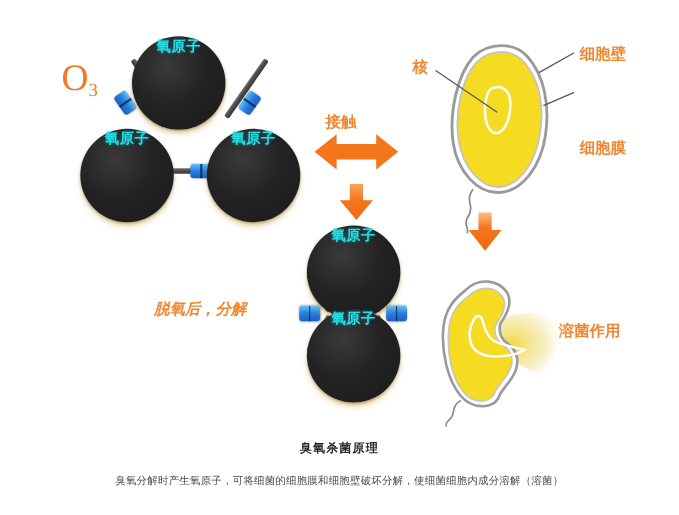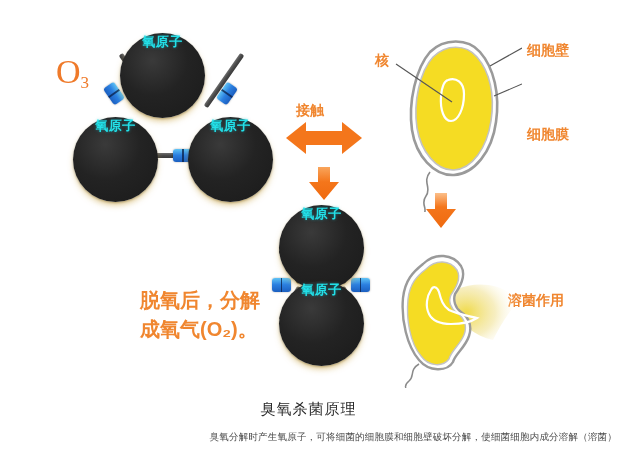--- a/index.html
+++ b/index.html
@@ -86,22 +86,22 @@
   .dbl-arrow { position: absolute; z-index: 4; }
   .down-arrow { position: absolute; z-index: 4; }
 
   
   .bact { position: absolute; z-index: 2; }
 
   
   .title {
     position: absolute;
     color: #2b2b2b;
-    font-weight: normal;
-    font-size: 15px;
+    font-weight: bold;
+    font-size: 11px;
     letter-spacing: 1px;
     white-space: nowrap;
   }
   .caption {
     position: absolute;
     color: #4a4a4a;
     font-size: 9.5px;
     letter-spacing: 0.2px;
     white-space: nowrap;
   }
@@ -151,23 +151,22 @@
       <linearGradient id="gArr1" x1="0" y1="0" x2="0" y2="1">
         <stop offset="0%" stop-color="#f9a55c"></stop>
         <stop offset="45%" stop-color="#f4761b"></stop>
         <stop offset="100%" stop-color="#ef6a10"></stop>
       </linearGradient>
     </defs>
     <polygon points="10,0 22,0 22,15 31,15 16,33 1,15 10,15" fill="url(#gArr1)"></polygon>
   </svg>
 
 
-  <div class="otext" style="left:140px; top:286px; font-size:20px;">
+  <div class="otext" style="left:140px; top:270px; font-size:14px;font-style:italic;">
     <div>脱氧后，分解</div>
-    <div>成氧气(O₂)。</div>
   </div>
 
   <div class="abs" style="left:265px; top:200px; width:130px; height:170px;">
 
     <div class="bond" style="left:6px; top:64px; width:38px; height:5px; transform:rotate(60deg);"></div>
     <div class="bond" style="left:6px; top:101px; width:38px; height:5px; transform:rotate(-60deg);"></div>
 
     <div class="bond" style="left:68px; top:64px; width:38px; height:5px; transform:rotate(-60deg);"></div>
     <div class="bond" style="left:68px; top:101px; width:38px; height:5px; transform:rotate(60deg);"></div>
 
@@ -234,15 +233,15 @@
     <path d="M31,21 C41,11 55,12 62,22 C67,31 60,41 56,47 C53,53 56,61 62,65 C68,69 73,77 69,87
              C65,97 56,103 54,111 C48,119 34,119 26,108 C15,95 11,71 13,51 C15,35 22,28 31,21 Z" fill="#f5dc23" stroke="#c4c4c4" stroke-width="1.4"></path>
 
     <path d="M36,42 C32,48 30,58 34,66 C38,74 46,76 56,76 C66,76 76,74 82,70
              C74,68 62,66 54,62 C48,58 46,52 44,44 C42,38 38,38 36,42 Z" fill="none" stroke="#ffffff" stroke-width="2.2"></path>
   </svg>
 
   <div class="otext" style="left:508px; top:290px; font-size:14px;">溶菌作用</div>
 
   <div class="title" style="left:0; top:400px; width:617px; text-align:center;">臭氧杀菌原理</div>
-  <div class="caption" style="left:0; top:431px; width:617px; text-align:right;">臭氧分解时产生氧原子，可将细菌的细胞膜和细胞壁破坏分解，使细菌细胞内成分溶解（溶菌）</div>
+  <div class="caption" style="left:0; top:431px; width:617px; text-align:center;">臭氧分解时产生氧原子，可将细菌的细胞膜和细胞壁破坏分解，使细菌细胞内成分溶解（溶菌）</div>
 
 </div>
 
 </body></html>

